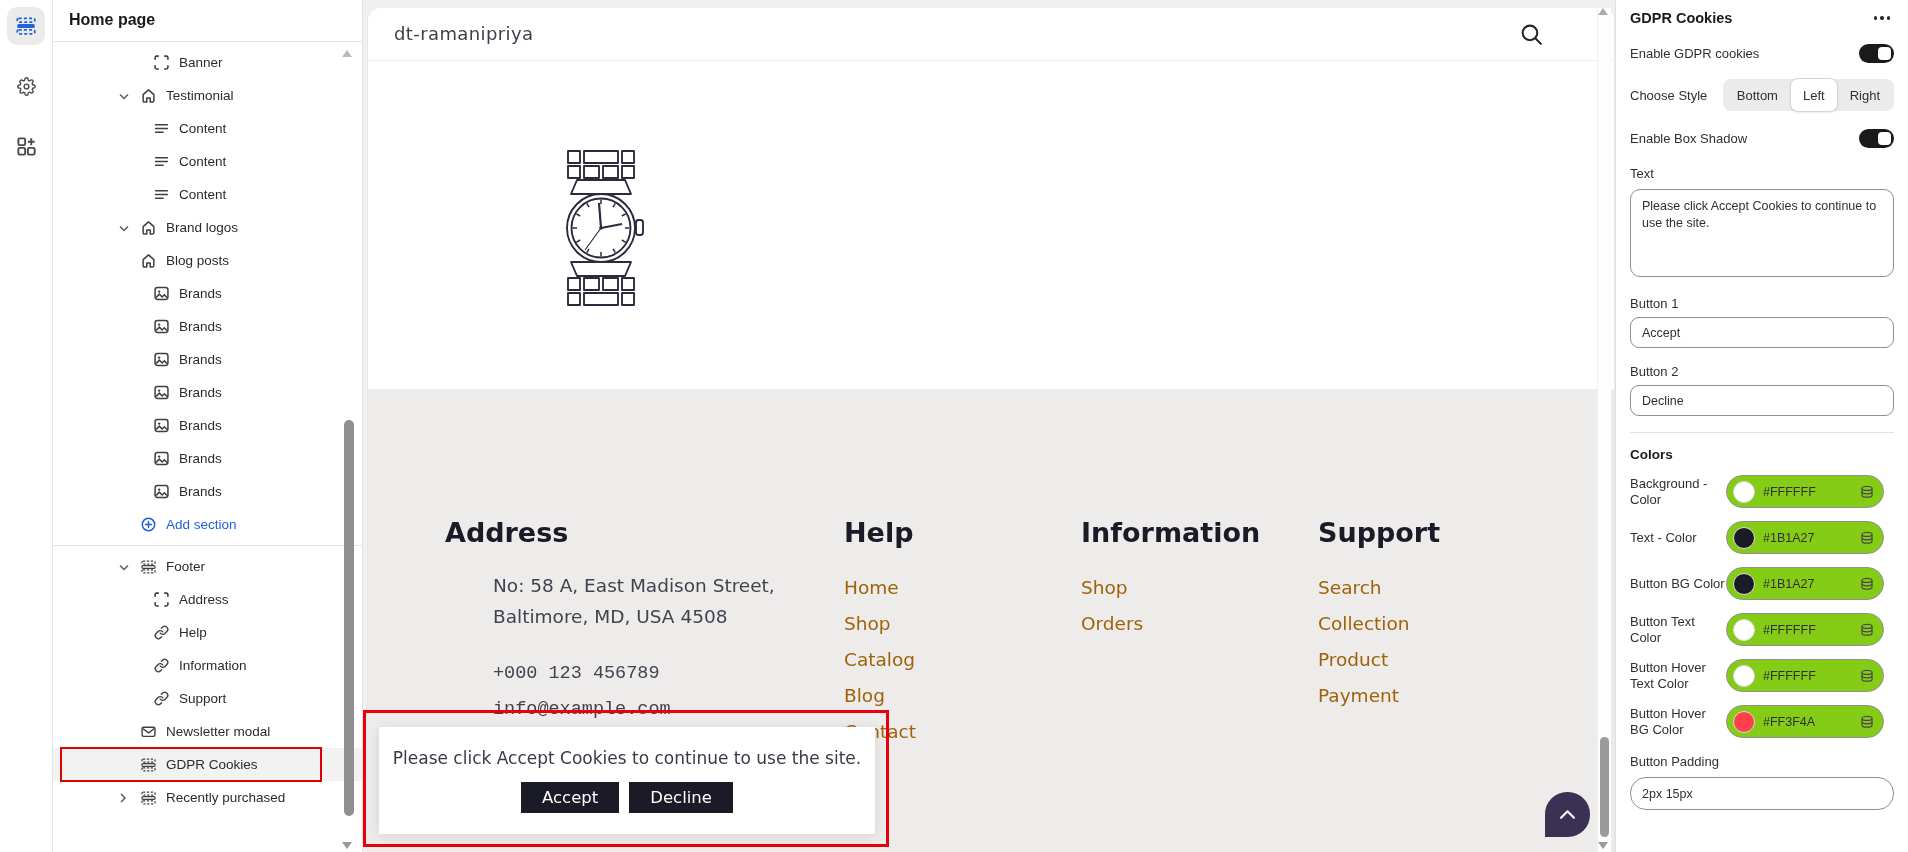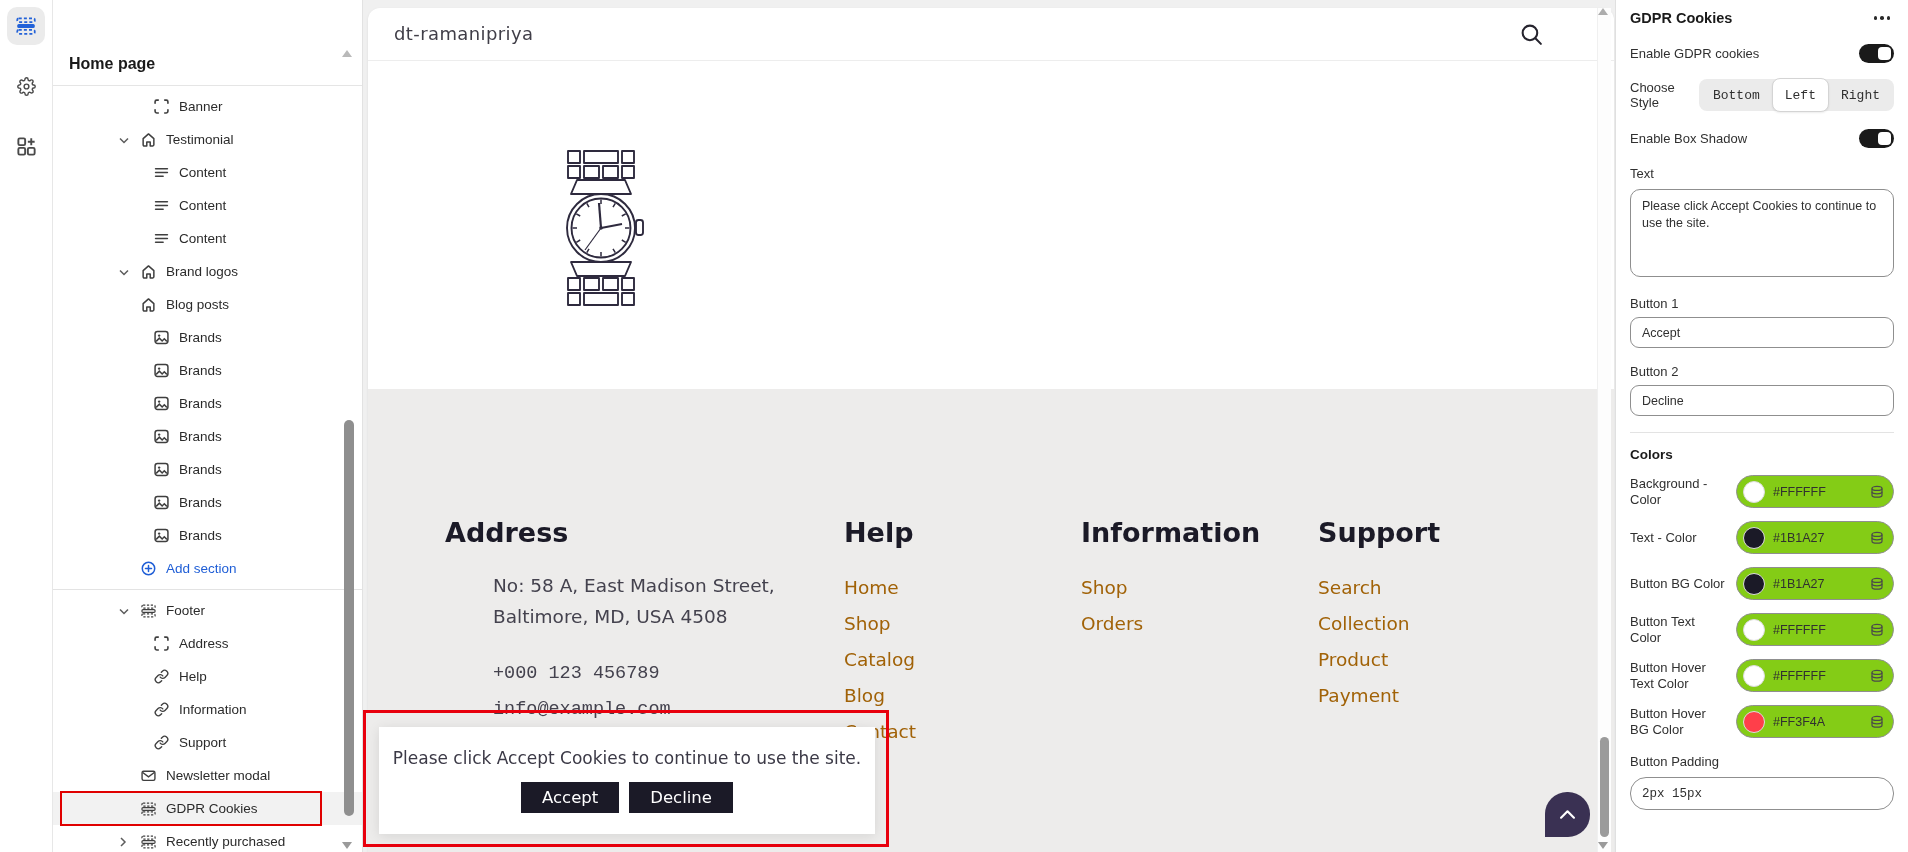--- a/index.html
+++ b/index.html
@@ -6,21 +6,21 @@
   .app{position:relative;width:1908px;height:852px;overflow:hidden;display:flex;background:#f0f0f0;}
   svg{display:block}
 
   
   .rail{width:53px;background:#fff;border-right:1px solid #e7e7e7;box-sizing:border-box;padding-top:7px;display:flex;flex-direction:column;align-items:center;gap:22px;}
   .rail-btn{width:38px;height:38px;border-radius:10px;display:flex;align-items:center;justify-content:center;color:#4a4a4a;cursor:pointer;}
   .rail-btn.active{background:#ebebeb;color:#2362d8;}
 
   
   .sidebar{width:310px;background:#fff;border-right:1px solid #e2e2e2;box-sizing:border-box;position:relative;overflow:hidden;}
-  .sb-title{height:42px;box-sizing:border-box;padding:11px 16px;font-size:16px;font-weight:700;color:#1a1a1a;border-bottom:1px solid #e5e5e5;margin-top:44px;}
+  .sb-title{height:42px;box-sizing:border-box;padding:11px 16px;font-size:16px;font-weight:700;color:#1a1a1a;border-bottom:1px solid #e5e5e5;}
   .tree{padding-top:4px;}
   .trow{height:33px;display:flex;align-items:center;gap:10px;font-size:13.5px;color:#2b2b2b;cursor:pointer;position:relative;}
   .trow .chev{width:12px;color:#5c5c5c;display:flex;}
   .trow.lvl0{padding-left:66px;}
   .trow.lvl0nc{padding-left:88px;}
   .trow.lvl1{padding-left:101px;}
   .trow .ticon{color:#3f3f3f;display:flex;}
   .trow.add{color:#1f5ed6;font-weight:500;}
   .trow.add .ticon{color:#1f5ed6;}
   .trow.selected{background:#f2f2f2;}
@@ -58,28 +58,28 @@
   .panel{width:293px;background:#fff;border-left:1px solid #e0e0e0;box-sizing:border-box;padding:10px 14px 0 14px;overflow:hidden;font-size:13px;color:#303030;}
   .p-head{display:flex;justify-content:space-between;align-items:center;}
   .p-title{font-size:14.5px;font-weight:700;color:#1a1a1a;}
   .kebab{display:flex;gap:3px;cursor:pointer;padding:4px;}
   .kebab i{width:3.5px;height:3.5px;border-radius:50%;background:#2a2a2a;}
   .p-row{display:flex;align-items:center;justify-content:space-between;}
   .mt18{margin-top:18px;} .mt16{margin-top:16px;} .mt8{margin-top:8px;} .mt6{margin-top:6px;}
   .toggle{width:35px;height:19px;border-radius:10px;background:#1a1a1a;position:relative;cursor:pointer;flex:none;}
   .toggle .knob{position:absolute;right:3px;top:3px;width:13px;height:13px;border-radius:4px;background:#fff;}
   .seg{display:flex;align-items:center;background:#ebebeb;border-radius:8px;height:32px;padding:0 2px;}
-  .seg button{border:none;background:transparent;font-family:Liberation Mono, monospace;font-size:13px;color:#303030;height:28px;padding:0 12px;border-radius:8px;cursor:pointer;}
+  .seg button{border:none;background:transparent;font-family:Liberation Sans, sans-serif;font-size:13px;color:#303030;height:28px;padding:0 12px;border-radius:8px;cursor:pointer;}
   .seg button.sel{background:#fff;border:1px solid #d4d4d4;height:34px;box-shadow:0 1px 2px rgba(0,0,0,.08);}
   .p-label{font-size:13px;color:#303030;}
   .p-textarea{box-sizing:border-box;width:100%;height:88px;border:1px solid #8f8f8f;border-radius:10px;padding:8px 11px;font-family:"Liberation Sans",sans-serif;font-size:12.5px;color:#303030;line-height:17px;resize:none;background:#fff;}
   .p-input{box-sizing:border-box;width:100%;height:31px;border:1px solid #8f8f8f;border-radius:9px;padding:0 11px;font-family:"Liberation Sans",sans-serif;font-size:12.5px;color:#303030;background:#fff;}
   .p-divider{height:1px;background:#e3e3e3;margin-top:16px;}
   .p-sechead{font-weight:700;color:#1a1a1a;margin-top:14px;font-size:13.5px;}
-  .crow{display:flex;align-items:center;justify-content:space-between;margin-top:13px;}
+  .crow{display:flex;align-items:center;margin-top:13px;}
   .crow .clabel{width:96px;line-height:16px;}
   .cfield{width:158px;height:33px;box-sizing:border-box;border:1px solid #8f8f8f;border-radius:17px;display:flex;align-items:center;padding:0 9px 0 6px;gap:8px;cursor:pointer;flex:none;background:#84cc16;}
   .swatch{width:20px;height:20px;border-radius:50%;border:1px solid #dcdcdc;flex:none;}
   .chex{flex:1;font-size:12.5px;color:#303030;}
   .stack-ic{color:#4a4a4a;flex:none;display:flex;}
 </style>
 </head>
 <body>
 
 <div class="app">
@@ -593,15 +593,15 @@
             <svg width="14" height="14" viewBox="0 0 14 14" fill="none" stroke="currentColor" stroke-width="1.2">
               <ellipse cx="7" cy="3.4" rx="5" ry="2"></ellipse>
               <path d="M2 3.4v3.4c0 1.1 2.2 2 5 2s5-.9 5-2V3.4"></path>
               <path d="M2 6.8v3.4c0 1.1 2.2 2 5 2s5-.9 5-2V6.8"></path>
             </svg>
           </span>
       </div>
     </div>
 
     <div class="p-label mt16">Button Padding</div>
-    <input class="p-input mt8" style="height: 33px; border-radius: 16px; font-family: Liberation Mono, monospace;" value="2px 15px">
+    <input class="p-input mt8" style="height: 33px; border-radius: 16px;" value="2px 15px">
   </aside>
 </div>
 
 </body></html>

